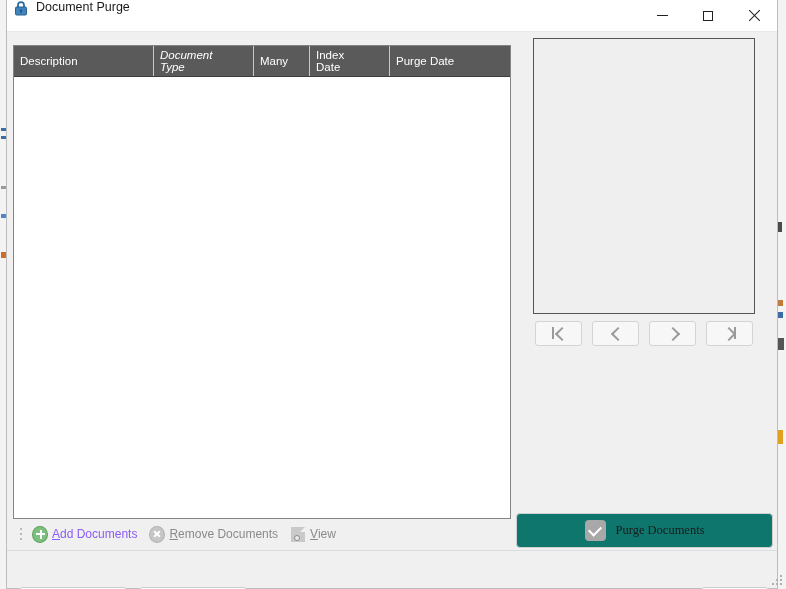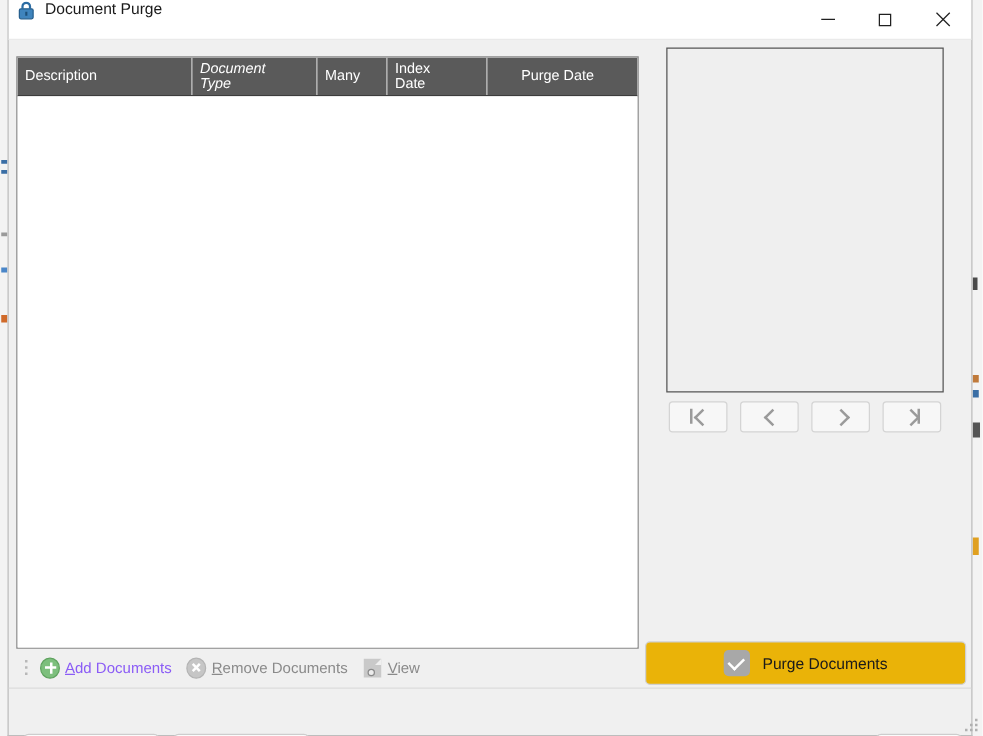--- a/index.html
+++ b/index.html
@@ -142,21 +142,21 @@
     position: relative;
     display: flex;
     align-items: center;
     color: #ffffff;
     font-size: 11.5px;
     padding-left: 6px;
     box-sizing: border-box;
     line-height: 12.5px;
     border-right: 1px solid #c9c9c9;
   }
-  .gh-cell:last-child { border-right: none; margin-left: 21px; }
+  .gh-cell:last-child { border-right: none; }
   .gh-cell span { display: block; }
   .gh-c1 { width: 140px; }
   .gh-c2 { width: 100px; font-style: italic; }
   .gh-c3 { width: 56px; }
   .gh-c4 { width: 80px; }
   .gh-c5 { flex: 1; }
   .grid-body {
     height: 442px;
     background: #ffffff;
   }
@@ -272,25 +272,26 @@
   .bar.l { left: 2px; }
   .bar.r { left: 13px; }
   .chev.packleft  { left: 7px; transform: rotate(-135deg); }
   .chev.packright { left: 3px; transform: rotate(45deg); }
 
   
   .purge-btn {
     position: absolute;
     left: 509px; top: 481px;
     width: 255px; height: 33px;
-    background: #eab308;
+    background: #0f766e;
     border: 1px solid #d0d0d0;
     border-radius: 4px;
     display: flex; align-items: center; justify-content: center;
     cursor: default;
+    font-family: Liberation Serif, serif;
   }
   .chk {
     width: 21px; height: 21px;
     border-radius: 4px;
     display: flex; align-items: center; justify-content: center;
     box-sizing: border-box;
   }
   .chk.gray   { background: #a8a8a8; }
   .tick {
     width: 10px; height: 6px;

